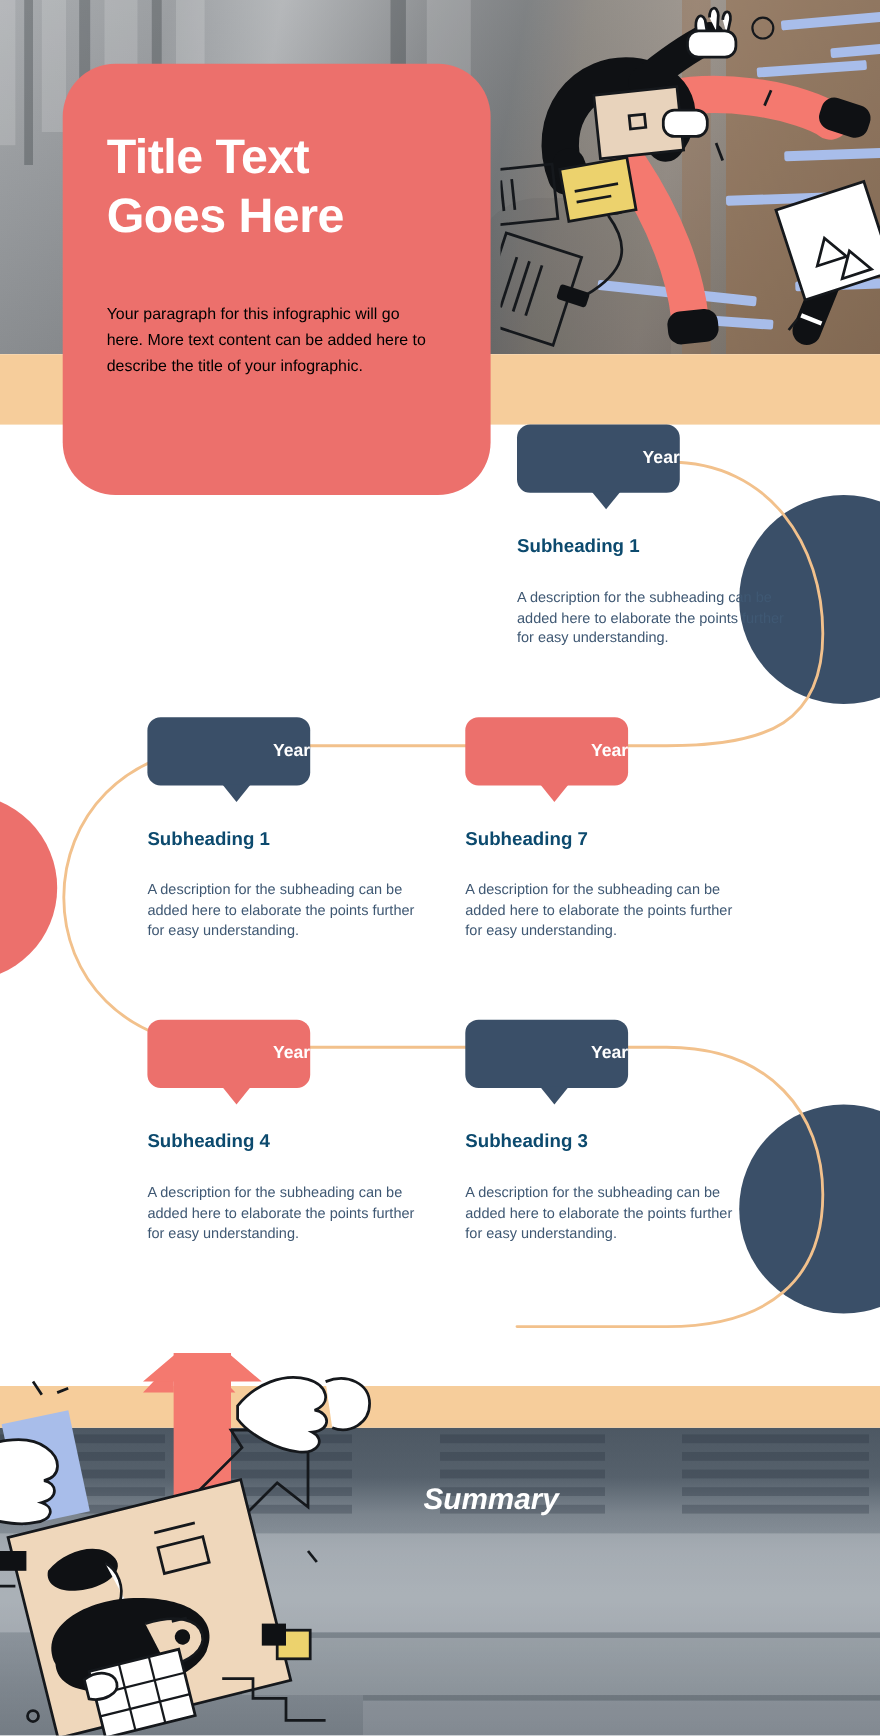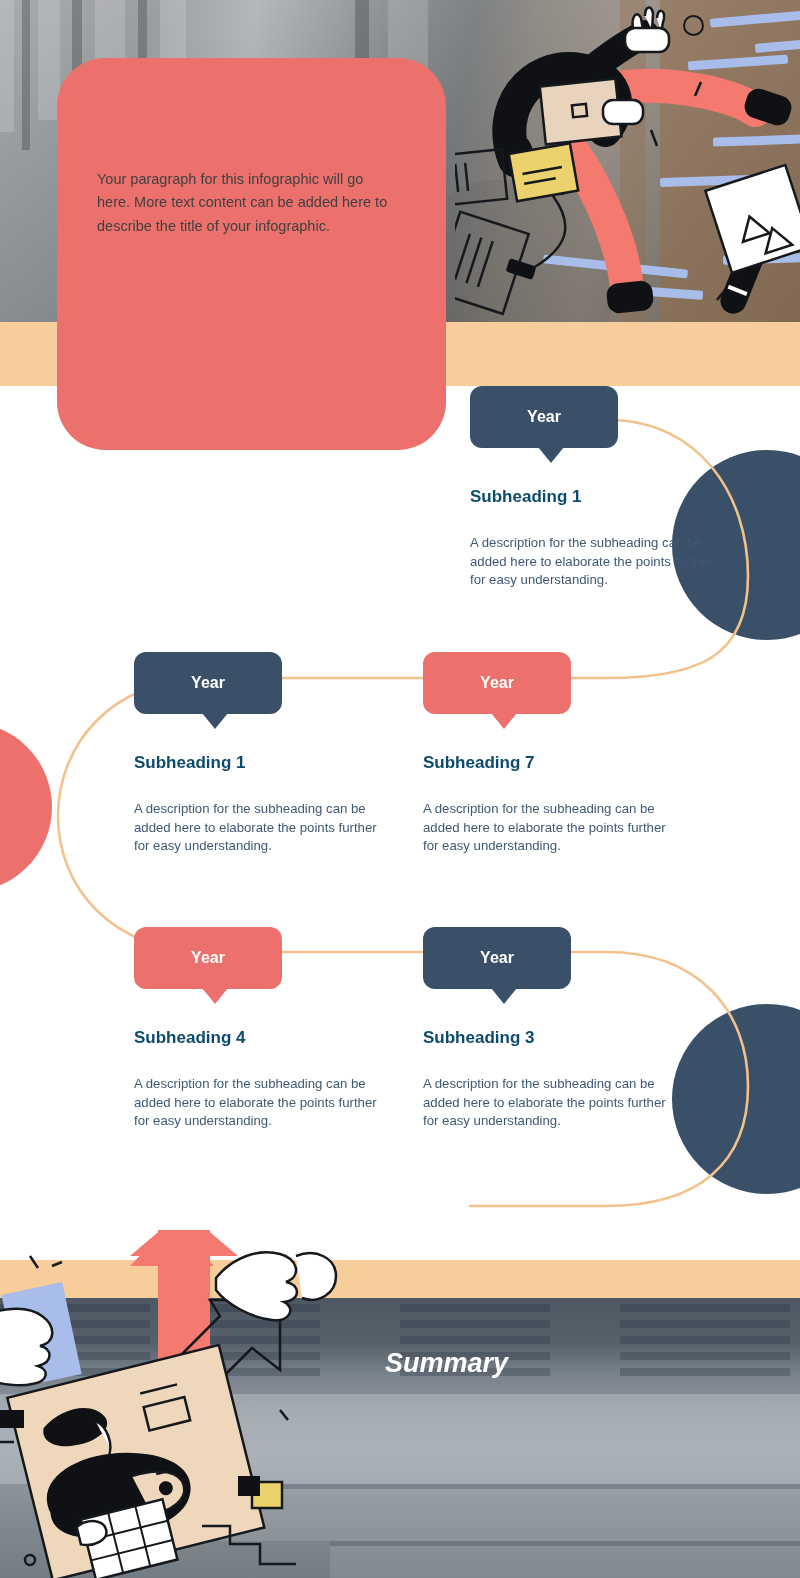--- a/index.html
+++ b/index.html
@@ -37,34 +37,34 @@
   
   .title-card {
     position:absolute; left:57px; top:58px; width:389px; height:392px;
     background:#ec706c; border-radius:48px; padding:58px 46px 0 40px;
   }
   .title-card h1 {
     color:#fff; font-size:44px; line-height:1.22; font-weight:bold;
     letter-spacing:-0.5px; white-space:pre-line;
   }
   .title-card p {
-    color:#404040; font-size:14.5px; line-height:1.62; margin-top:52px; white-space:pre-line;
+    color:#000000; font-size:14.5px; line-height:1.62; margin-top:52px; white-space:pre-line;
   }
 
   
   .timeline { position:absolute; left:0; top:386px; width:800px; height:874px; }
   .connector { position:absolute; left:0; top:0; width:800px; height:874px; }
 
   .deco-circle { position:absolute; border-radius:50%; }
 
   
   .tl-item { position:absolute; width:250px; }
   .badge {
     position:relative; width:148px; height:62px; border-radius:12px;
-    display:flex; align-items:center; justify-content:center;
+    display:flex; align-items:center; justify-content:flex-end;
   }
   .badge span { color:#fff; font-size:16px; font-weight:bold; }
   .badge::after {
     content:""; position:absolute; left:68px; bottom:-15px;
     border-left:13px solid transparent; border-right:13px solid transparent;
     border-top:16px solid currentColor;
   }
   .badge.navy { background:#3a4f68; color:#3a4f68; }
   .badge.coral { background:#ec706c; color:#ec706c; }
   .tl-sub {
@@ -184,20 +184,22 @@
         <line x1="240" y1="96" x2="246" y2="82" stroke="#15181c" stroke-width="2.5"></line>
         <line x1="262" y1="300" x2="270" y2="290" stroke="#15181c" stroke-width="2.5"></line>
       </svg>
     </div>
   </div>
 
   <div class="band band-top"></div>
   <div class="band band-bottom"></div>
 
   <div class="title-card">
+    <h1>Title Text
+Goes Here</h1>
     <p>Your paragraph for this infographic will go here. More text content can be added here to describe the title of your infographic.</p>
   </div>
 
   <div class="timeline">
 
     <div class="deco-circle" style="left:672px;top:64px;width:190px;height:190px;background:#3a4f68;"></div>
     <div class="deco-circle" style="left:-118px;top:336px;width:170px;height:170px;background:#ec706c;"></div>
     <div class="deco-circle" style="left:672px;top:618px;width:190px;height:190px;background:#3a4f68;"></div>
 
     <svg class="connector" viewBox="0 0 800 874">

